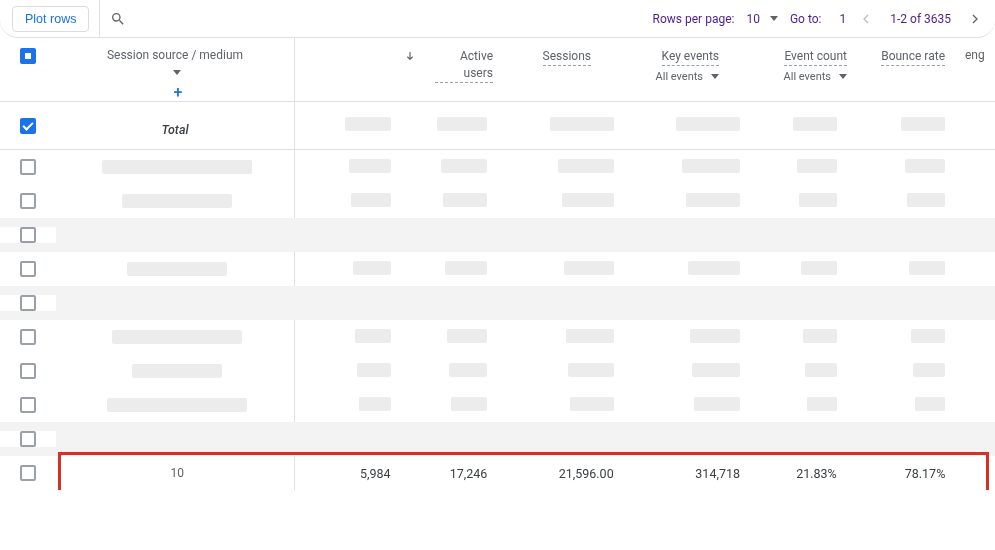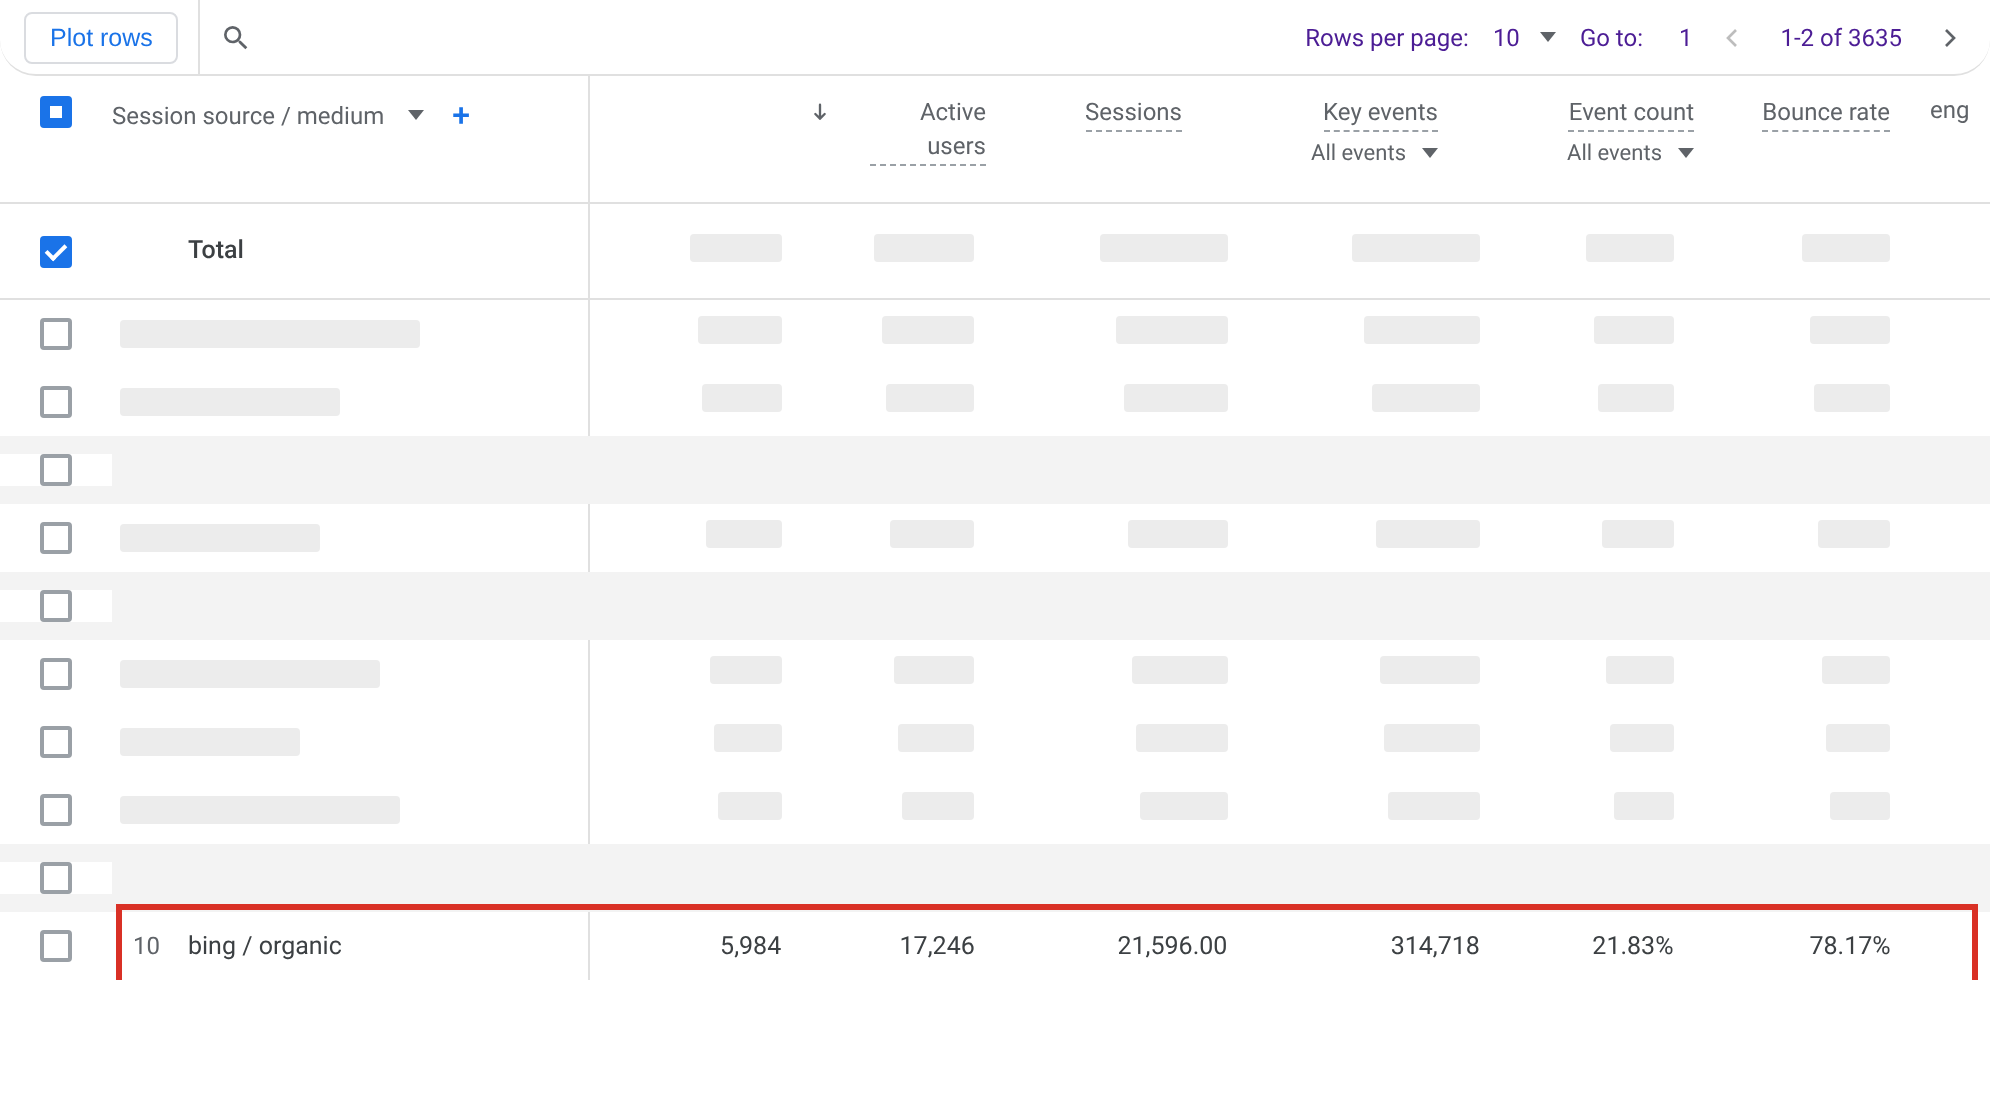--- a/index.html
+++ b/index.html
@@ -15,21 +15,21 @@
   .pager { display: flex; align-items: center; gap: 12px; font-size: 12px; color: #4c1d95; }
   .pager .sel { display: flex; align-items: center; gap: 6px; }
   .pager .goto-val { padding-left: 6px; }
   .pager .range { margin: 0 4px; }
   .chev { width: 16px; height: 16px; stroke: #5f6368; stroke-width: 2; fill: none; cursor: pointer; }
   .chev.dis { stroke: #bdbdbd; }
 
   
   .header-row { display: flex; align-items: flex-start; border-bottom: 1px solid #e0e0e0; height: 64px; padding: 10px 0; }
   .checkbox-col { width: 56px; display: flex; align-items: center; justify-content: center; }
-  .dim-col { width: 238px; display: flex; align-items: center; gap: 8px; padding-left: 0; }
+  .dim-col { width: 238px; display: flex; align-items: center; gap: 8px; padding-left: 0; flex-direction: column; }
   .dim-label { color: #5f6368; font-size: 12px; }
   .add-btn { color: #1a73e8; font-size: 16px; font-weight: 500; cursor: pointer; padding-left: 6px; }
   .tri-down { display: inline-block; width: 0; height: 0; border-left: 4px solid transparent; border-right: 4px solid transparent; border-top: 5px solid #5f6368; margin-left: 4px; vertical-align: middle; }
 
   .metrics-wrap { flex: 1; display: flex; overflow: hidden; justify-content: flex-end; }
   .sort-ind { width: 30px; display:flex; align-items:flex-start; justify-content:center; padding-top:2px; }
   .sort-ind svg { width: 14px; height: 14px; fill: #5f6368; }
   .mcol { text-align: right; padding: 0 10px; }
   .mcol .label { font-size: 12px; color: #5f6368; border-bottom: 1px dashed #9aa0a6; display: inline-block; line-height: 1.4; }
   .mcol .sub { margin-top: 4px; font-size: 11px; color: #5f6368; display: flex; justify-content: flex-end; align-items: center; gap: 4px; }
@@ -139,21 +139,21 @@
   </div>
 </div>
 
 <div class="table-body">
   <div class="col-sep-line"></div>
 
   <div class="row total-row">
     <div class="checkbox-col">
         <span class="chk checked"></span>
       </div>
-    <div class="dim-col" style="align-items:center;">
+    <div class="dim-col" style="align-items:center;font-style:italic;">
       <div style="width:30px"></div>
       <span class="name">Total</span>
     </div>
     <div class="cells metrics-wrap blur-cells">
       <div class="sort-ind"></div>
       <div class="cell w-active"><span class="blur" style="width:46px"></span></div>
       <div class="cell w-sessions"><span class="blur" style="width:50px"></span></div>
       <div class="cell w-key"><span class="blur" style="width:64px"></span></div>
       <div class="cell w-event"><span class="blur" style="width:64px"></span></div>
       <div class="cell w-bounce"><span class="blur" style="width:44px"></span></div>
@@ -291,21 +291,20 @@
     <div class="dim-col"></div>
       <div class="cells metrics-wrap"></div>
   </div>
 
   <div class="row" style="position:relative;">
     <div class="checkbox-col">
         <span class="chk"></span>
       </div>
     <div class="dim-col" style="align-items:center;">
       <span class="idx">10</span>
-      <span class="name">bing / organic</span>
     </div>
     <div class="cells metrics-wrap">
       <div class="sort-ind"></div>
       <div class="cell w-active">5,984</div>
       <div class="cell w-sessions">17,246</div>
       <div class="cell w-key">21,596.00</div>
       <div class="cell w-event">314,718</div>
       <div class="cell w-bounce">21.83%</div>
       <div class="cell w-engage">78.17%</div>
       <div class="cell w-engextra"></div>

